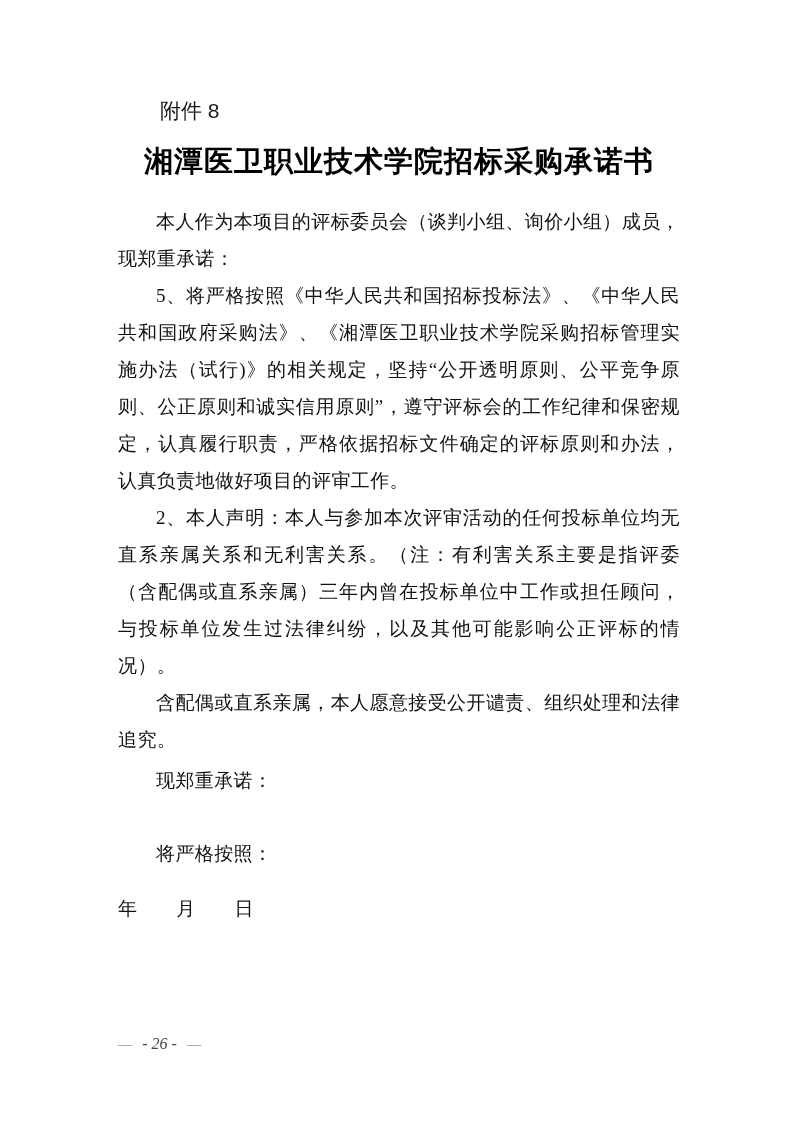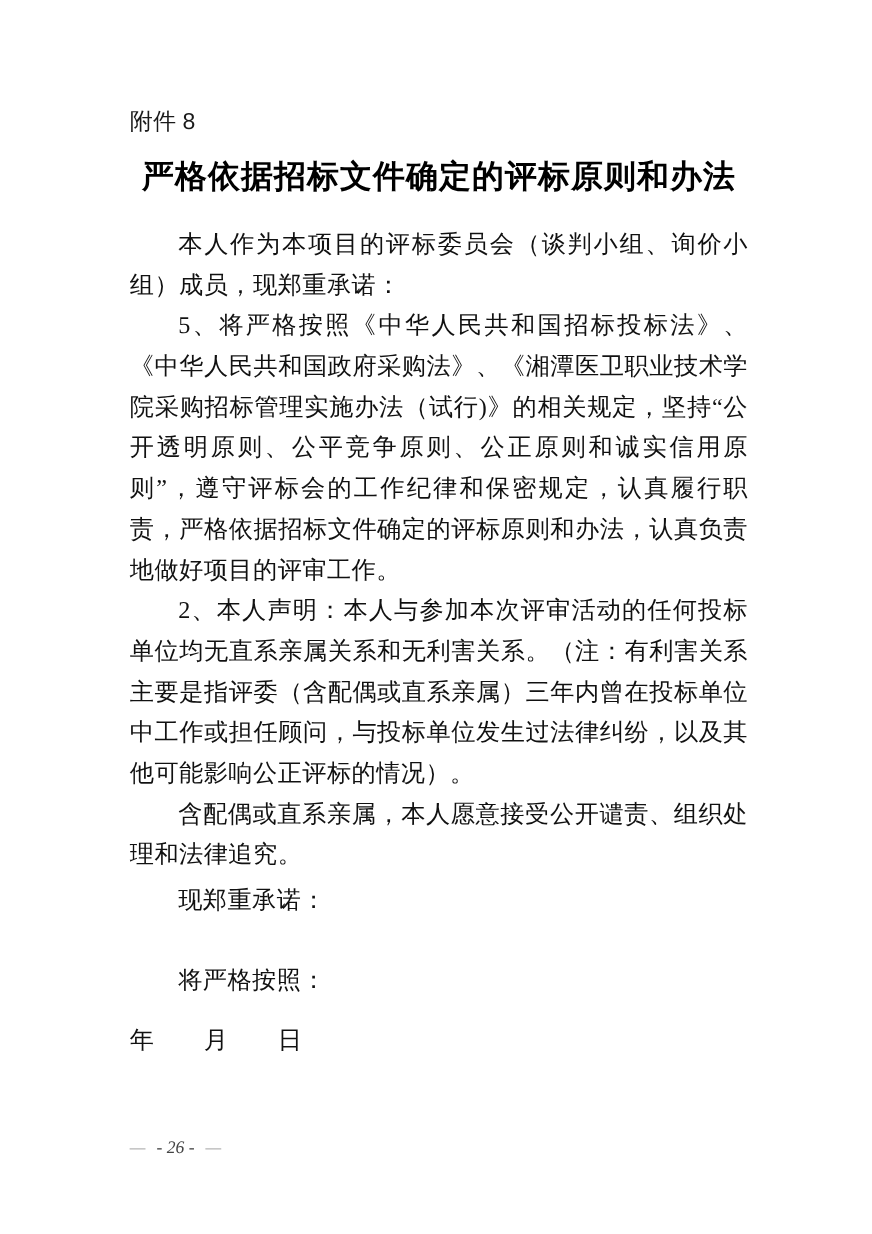--- a/index.html
+++ b/index.html
@@ -20,34 +20,35 @@
     position: absolute;
     left: 118px;
     top: 97px;
     width: 562px;
   }
   .attachment {
     font-family: "Liberation Sans", sans-serif;
     font-size: 21px;
     line-height: 28px;
     color: #1a1a1a;
+    margin-left: 42px;
   }
   .doc-title {
     margin: 14px 0 0 0;
     text-align: center;
     font-family: "Liberation Serif", serif;
     font-weight: bold;
     font-size: 29px;
     line-height: 44px;
     letter-spacing: 1px;
     color: #000000;
   }
   .body-text {
     margin-top: 20px;
-    font-size: 22px;
+    font-size: 19px;
     line-height: 37px;
     letter-spacing: 0.4px;
     text-align: justify;
   }
   .body-text p {
     margin: 0;
     text-indent: 2em;
   }
   .sig {
     text-align: left;
@@ -82,21 +83,21 @@
   }
 </style>
 </head>
 <body>
 
 <div class="page">
   <div class="content">
 
     <div class="attachment">附件 8</div>
 
-    <h1 class="doc-title">严格依据招标文件确定的评标原则和办法</h1>
+    <h1 class="doc-title">湘潭医卫职业技术学院招标采购承诺书</h1>
 
     <div class="body-text">
       <p>本人作为本项目的评标委员会（谈判小组、询价小组）成员，现郑重承诺：</p>
       <p>5、将严格按照《中华人民共和国招标投标法》、《中华人民共和国政府采购法》、《湘潭医卫职业技术学院采购招标管理实施办法（试行)》的相关规定，坚持“公开透明原则、公平竞争原则、公正原则和诚实信用原则”，遵守评标会的工作纪律和保密规定，认真履行职责，严格依据招标文件确定的评标原则和办法，认真负责地做好项目的评审工作。</p>
       <p>2、本人声明：本人与参加本次评审活动的任何投标单位均无直系亲属关系和无利害关系。（注：有利害关系主要是指评委（含配偶或直系亲属）三年内曾在投标单位中工作或担任顾问，与投标单位发生过法律纠纷，以及其他可能影响公正评标的情况）。</p>
       <p>含配偶或直系亲属，本人愿意接受公开谴责、组织处理和法律追究。</p>
 
       <p class="sig sig1">现郑重承诺：</p>
       <p class="sig sig2">将严格按照：</p>
 

